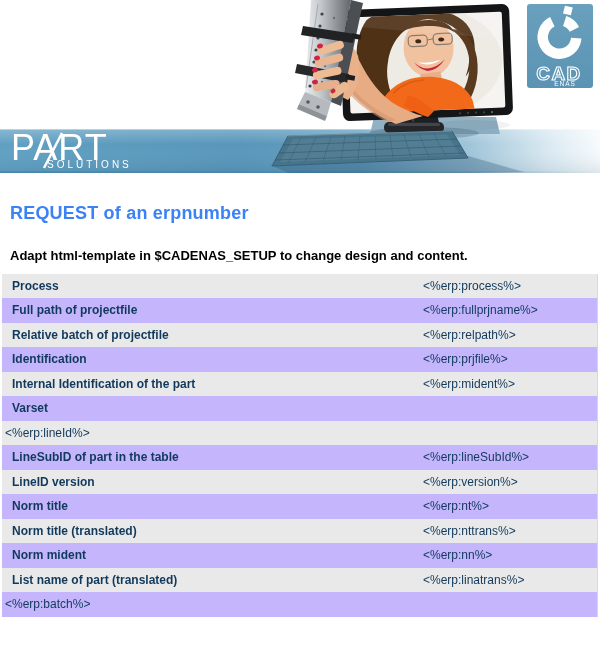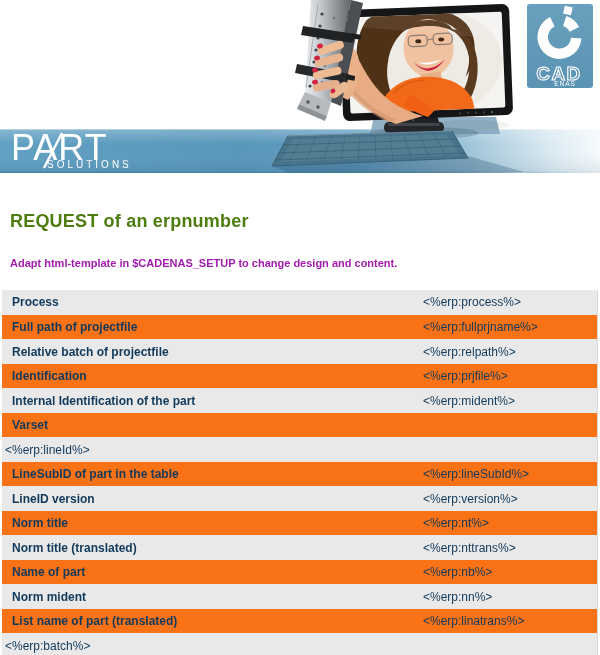--- a/index.html
+++ b/index.html
@@ -4,31 +4,31 @@
 <style>
   html,body{margin:0;padding:0;}
   body{
     width:600px;height:655px;overflow:hidden;background:#ffffff;
     font-family:"Liberation Sans",sans-serif;
   }
   .hero{position:relative;width:600px;height:173px;background:#fff;}
   .hero svg{display:block;}
   main{padding-top:30px;}
   .title{
-    margin:8px 0 0 10px;font-size:18px;line-height:1.2;font-weight:bold;
-    color:#4d7c0f;letter-spacing:.2px;
+    margin:0 0 0 10px;font-size:18px;line-height:1.2;font-weight:bold;
+    color:#3b82f6;letter-spacing:.2px;
   }
   .subtitle{
-    margin:24px 0 0 10px;font-size:11px;line-height:1.15;font-weight:bold;
-    color:#a21caf;
-  }
-  .erp-table{margin:21px 2px 0 2px;border-right:1px solid #d8d8d8;}
+    margin:24px 0 0 10px;font-size:13px;line-height:1.15;font-weight:bold;
+    color:#000000;
+  }
+  .erp-table{margin:10px 2px 0 2px;border-right:1px solid #d8d8d8;}
   .erp-row{
     display:grid;grid-template-columns:418px 1fr;align-items:center;
-    height:24.53px;font-size:12px;color:#11395b;background:#f97316;
+    height:24.53px;font-size:12px;color:#11395b;background:#c4b5fd;
   }
   .erp-row:nth-child(odd){background:#e9e9e9;}
   .erp-row .label{font-weight:bold;padding-left:10px;white-space:nowrap;}
   .erp-row .value{padding-left:3px;white-space:nowrap;}
 </style>
 </head>
 <body>
 
 <div class="hero">
   <svg width="600" height="173" viewBox="0 0 600 173">
@@ -235,24 +235,20 @@
     </div>
     <div class="erp-row">
       <div class="label">Norm title</div>
       <div class="value">&lt;%erp:nt%&gt;</div>
     </div>
     <div class="erp-row">
       <div class="label">Norm title (translated)</div>
       <div class="value">&lt;%erp:nttrans%&gt;</div>
     </div>
     <div class="erp-row">
-      <div class="label">Name of part</div>
-      <div class="value">&lt;%erp:nb%&gt;</div>
-    </div>
-    <div class="erp-row">
       <div class="label">Norm mident</div>
       <div class="value">&lt;%erp:nn%&gt;</div>
     </div>
     <div class="erp-row">
       <div class="label">List name of part (translated)</div>
       <div class="value">&lt;%erp:linatrans%&gt;</div>
     </div>
     <div class="erp-row">
       <div class="value">&lt;%erp:batch%&gt;</div>
     </div>

